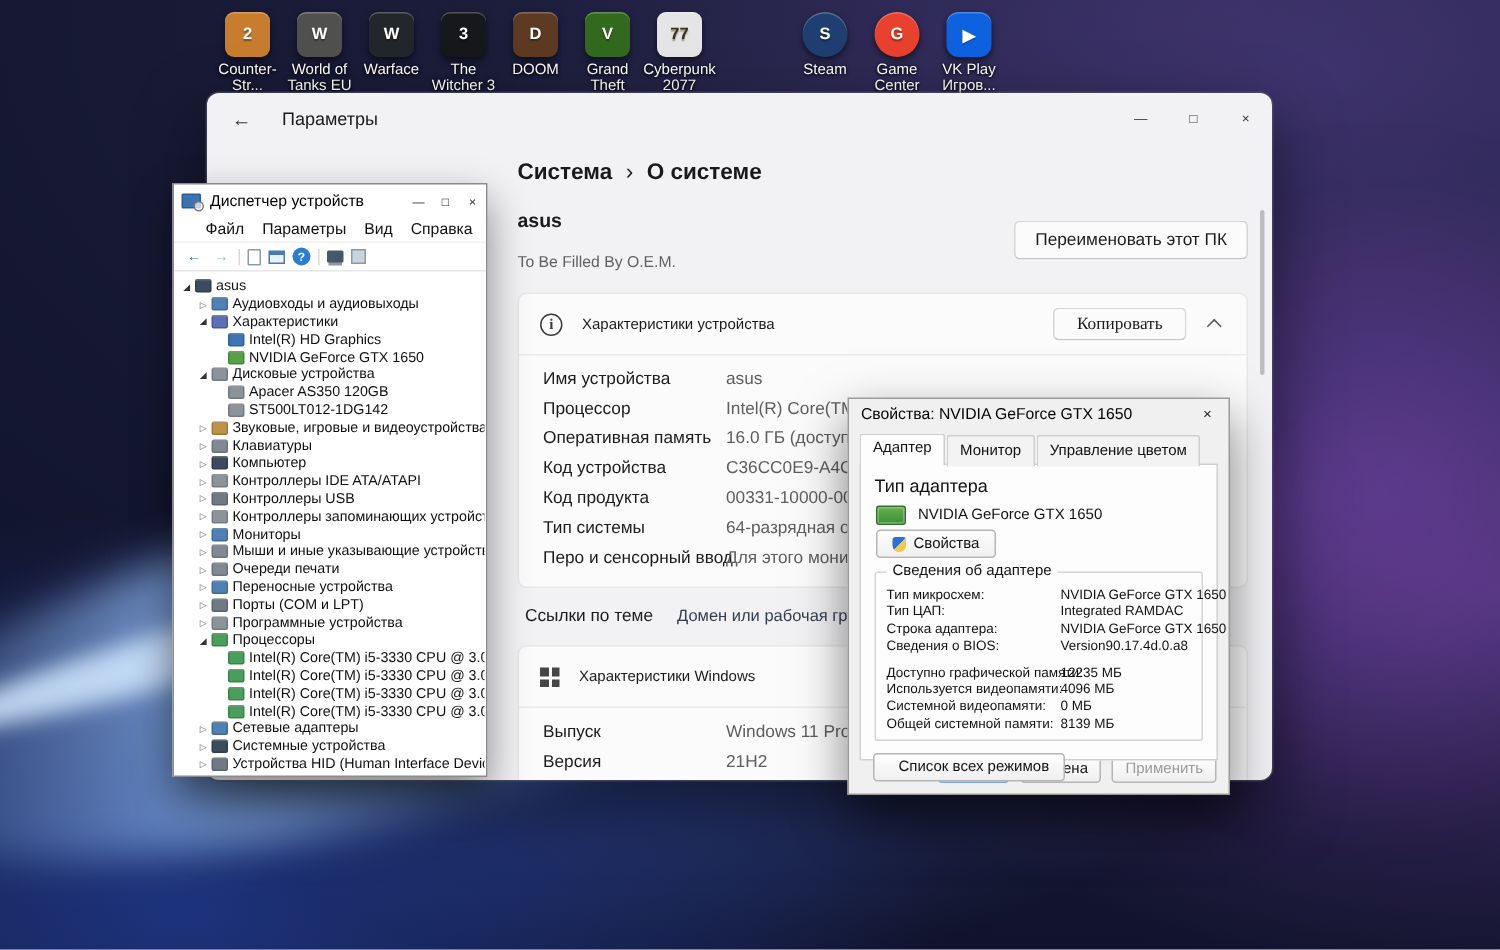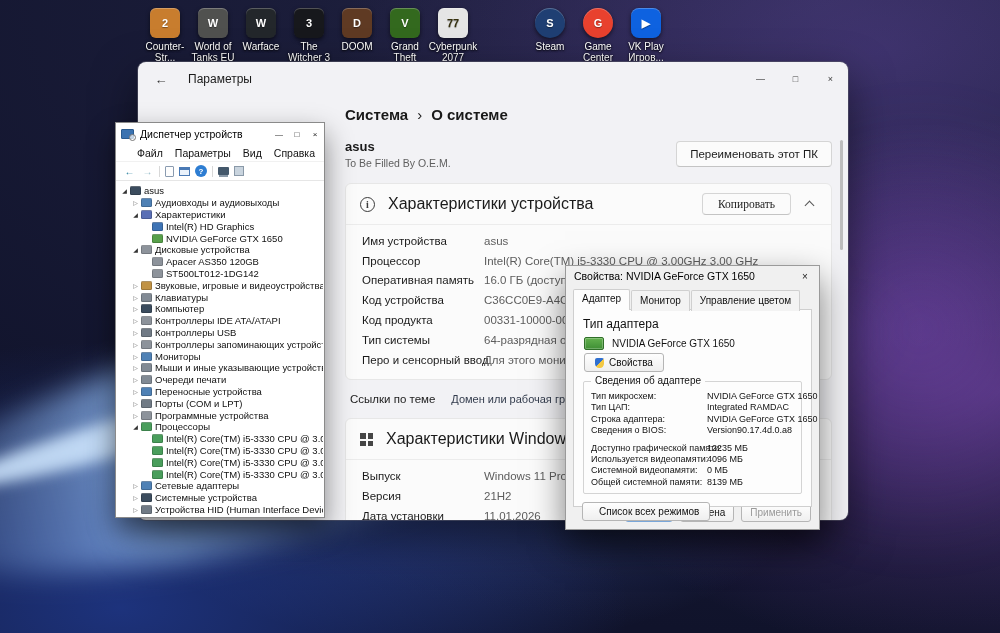--- a/index.html
+++ b/index.html
@@ -53,27 +53,27 @@
   .st-profile { display:flex; align-items:center; gap:9px; margin:30px 0 0 14px; }
   .avatar { width:30px; height:30px; border-radius:50%; background:#7d7d7d; position:relative; overflow:hidden; flex:none; }
   .avatar::before { content:""; position:absolute; left:10px; top:6px; width:10px; height:10px; border-radius:50%; background:#ececec; }
   .avatar::after { content:""; position:absolute; left:6px; top:18px; width:18px; height:12px; border-radius:50%; background:#ececec; }
   .st-user { font-size:12px; color:#1a1a1a; }
   .st-content { position:absolute; left:207px; top:34px; right:16px; bottom:0; }
   .breadcrumb { font-size:15px; font-weight:600; color:#191919; margin:10px 0 16px; }
   .breadcrumb .sep { margin:0 9px; font-weight:400; }
   .device-head { display:flex; align-items:center; justify-content:space-between; margin:0 0 14px; }
   .dev-name { font-size:13px; font-weight:700; color:#1a1a1a; }
-  .dev-oem { font-size:10.5px; color:#5f5f5f; margin-top:3px; }
+  .dev-oem { font-size:10.5px; color:#5f5f5f; margin-top:15px; }
   .st-btn { background:#fbfbfb; border:1px solid #d5d5d5; border-bottom-color:#c4c4c4; border-radius:4px;
     font-size:11.5px; padding:6px 13px; color:#1b1b1b; font-family:inherit; }
   .st-btn.small { padding:4px 15px;font-family:Liberation Serif, serif; }
   .card { background:#fbfbfb; border:1px solid #e7e7e7; border-radius:6px; margin-bottom:12px; overflow:hidden; }
   .card-head { display:flex; align-items:center; gap:13px; padding:9px 14px; }
-  .card-title { font-size:16px; color:#1a1a1a; }
+  .card-title { font-size:10px; color:#1a1a1a; }
   .card-head .st-btn { margin-left:auto; }
   .info-icon { width:15px; height:15px; border:1.3px solid #3a3a3a; border-radius:50%; flex:none;
     display:flex; align-items:center; justify-content:center; }
   .info-icon::before { content:"i"; font-family:"Liberation Serif", serif; font-size:10px; font-weight:700; color:#3a3a3a; }
   .chev-up { width:7px; height:7px; border-left:1.4px solid #555; border-top:1.4px solid #555;
     transform:rotate(45deg); margin:2px 4px 0 2px; flex:none; }
   .win-grid-icon { width:13px; height:13px; flex:none; background:
     linear-gradient(#454545,#454545) 0 0/6px 6px no-repeat,
     linear-gradient(#454545,#454545) 8px 0/5px 6px no-repeat,
     linear-gradient(#454545,#454545) 0 8px/6px 5px no-repeat,

